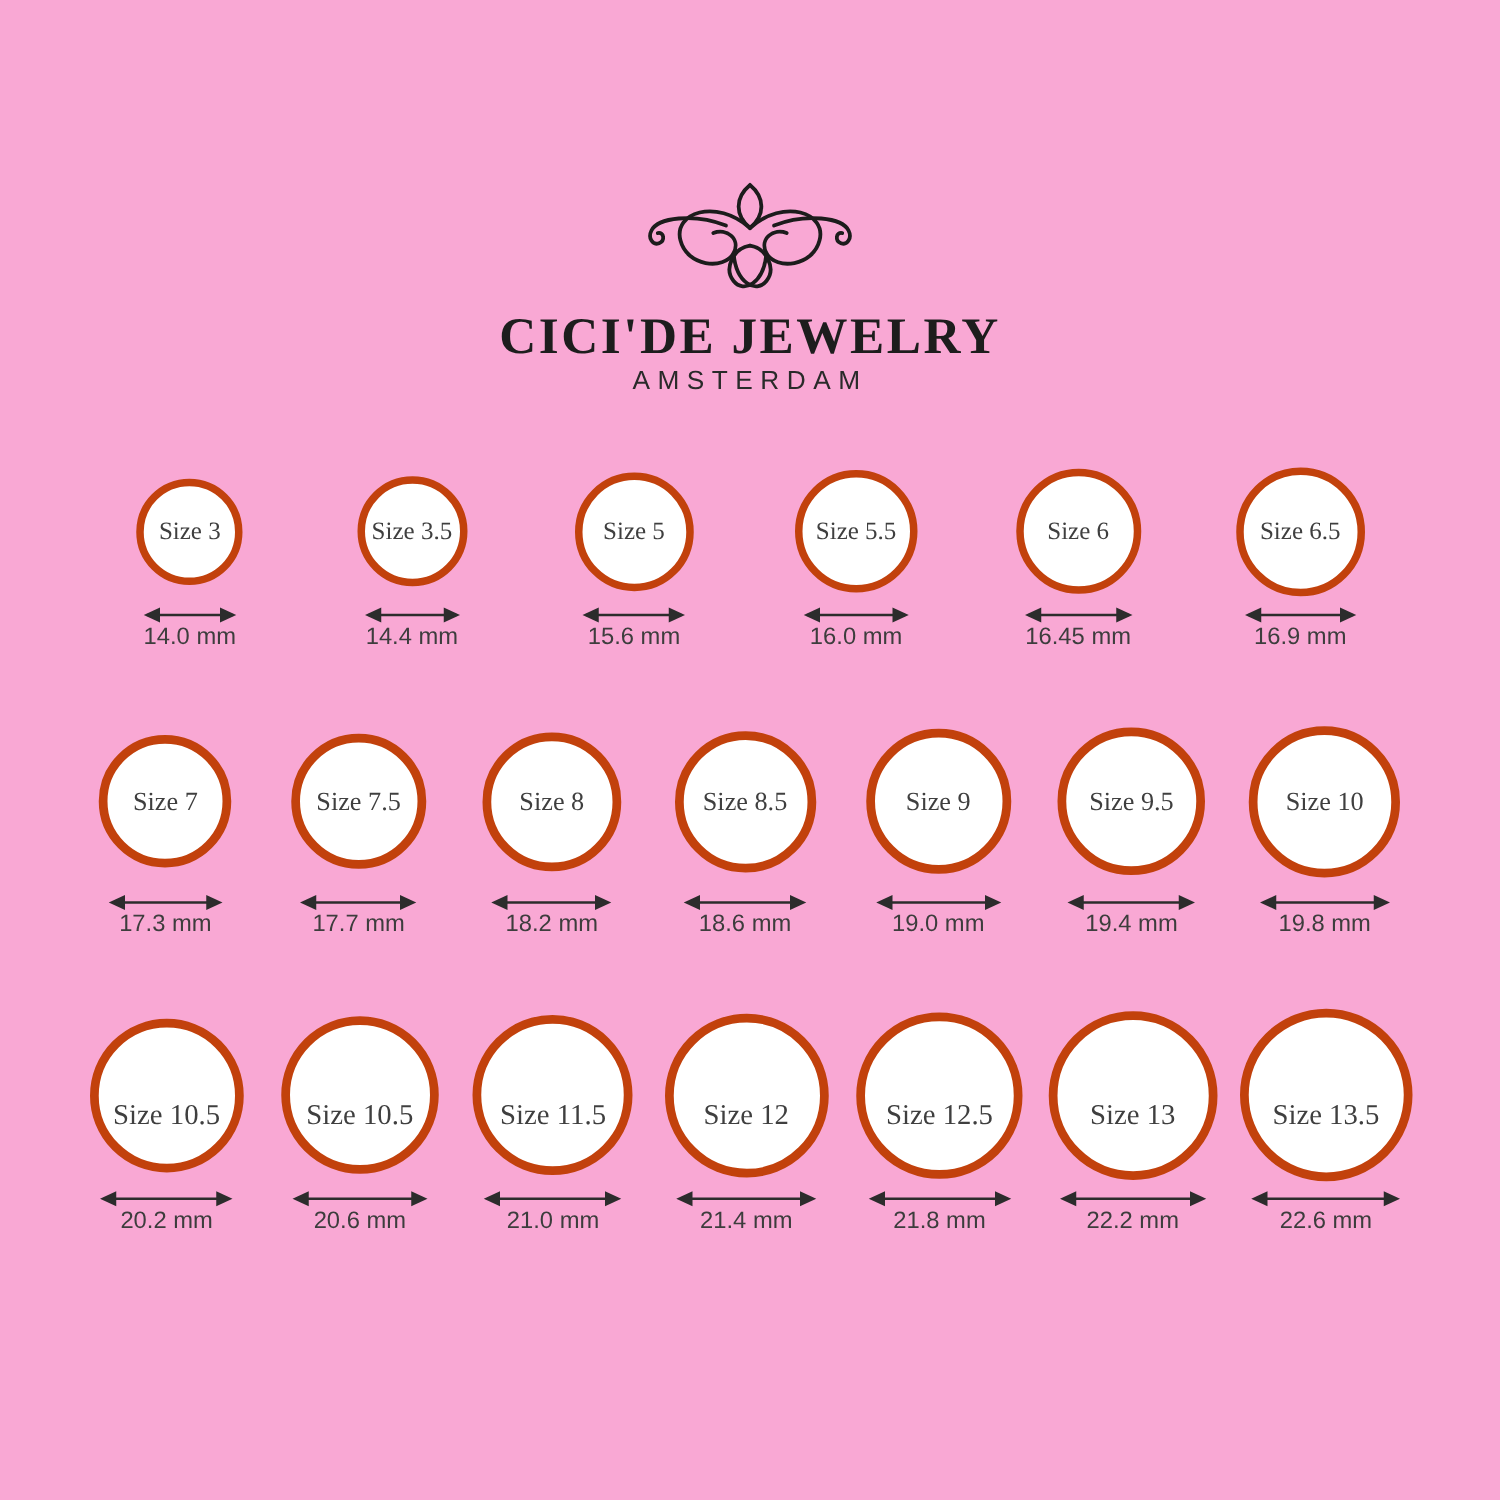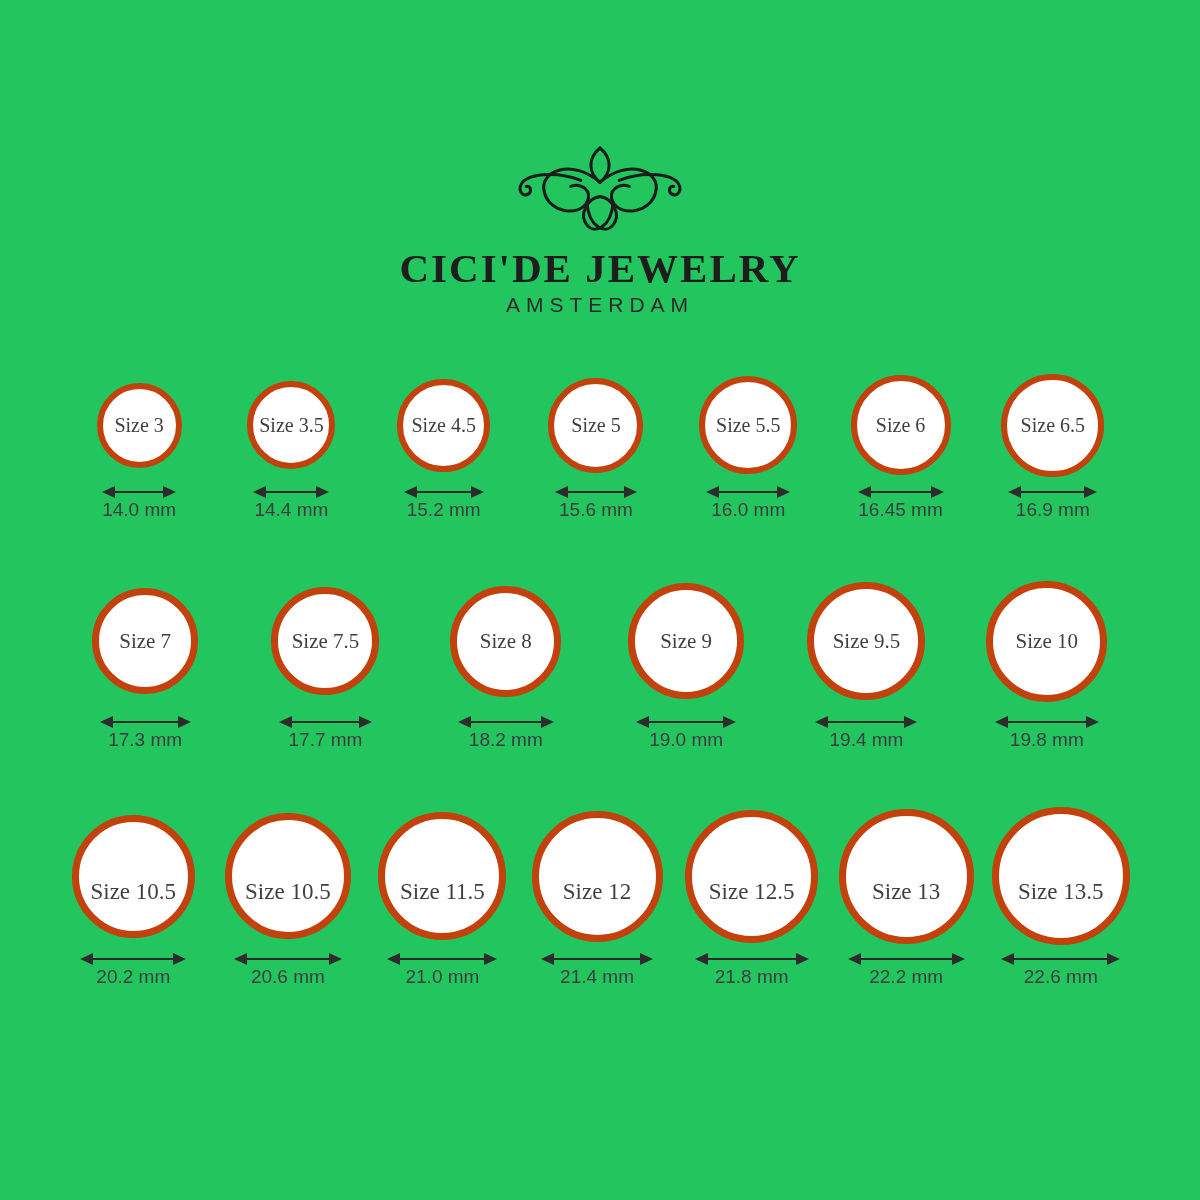--- a/index.html
+++ b/index.html
@@ -1,17 +1,17 @@
 <!DOCTYPE html>
 <html><head>
 <meta charset="utf-8">
 <style>
   html,body{margin:0;padding:0;background:#ffffff;}
   .page{
-    position:relative;width:1200px;height:1200px;background:#22c55e;overflow:hidden;
+    position:relative;width:1200px;height:1200px;background:#f9a8d4;overflow:hidden;
     font-family:"Liberation Sans",sans-serif;
   }
   
   .brand{position:absolute;top:146px;left:0;width:1200px;text-align:center;}
   .brand svg{display:block;margin:0 auto;}
   .brand-name{
     margin:6px 0 0 0;
     font-family:"Liberation Serif",serif;
     font-weight:600;
     font-size:41px;
@@ -123,33 +123,20 @@
         </div>
         <div class="arrow" style="width:76px;">
           <span class="head-left"></span>
           <span class="shaft"></span>
           <span class="head-right"></span>
         </div>
         <div class="mm-label">14.4 mm</div>
       </div>
       <div class="cell">
         <div class="ring-area">
-          <div class="ring" style="width:93px;height:93px;">
-            <span class="size-label">Size 4.5</span>
-          </div>
-        </div>
-        <div class="arrow" style="width:80px;">
-          <span class="head-left"></span>
-          <span class="shaft"></span>
-          <span class="head-right"></span>
-        </div>
-        <div class="mm-label">15.2 mm</div>
-      </div>
-      <div class="cell">
-        <div class="ring-area">
           <div class="ring" style="width:95px;height:95px;">
             <span class="size-label">Size 5</span>
           </div>
         </div>
         <div class="arrow" style="width:82px;">
           <span class="head-left"></span>
           <span class="shaft"></span>
           <span class="head-right"></span>
         </div>
         <div class="mm-label">15.6 mm</div>
@@ -229,20 +216,33 @@
         </div>
         <div class="arrow" style="width:96px;">
           <span class="head-left"></span>
           <span class="shaft"></span>
           <span class="head-right"></span>
         </div>
         <div class="mm-label">18.2 mm</div>
       </div>
       <div class="cell">
         <div class="ring-area">
+          <div class="ring" style="width:113px;height:113px;">
+            <span class="size-label">Size 8.5</span>
+          </div>
+        </div>
+        <div class="arrow" style="width:98px;">
+          <span class="head-left"></span>
+          <span class="shaft"></span>
+          <span class="head-right"></span>
+        </div>
+        <div class="mm-label">18.6 mm</div>
+      </div>
+      <div class="cell">
+        <div class="ring-area">
           <div class="ring" style="width:116px;height:116px;">
             <span class="size-label">Size 9</span>
           </div>
         </div>
         <div class="arrow" style="width:100px;">
           <span class="head-left"></span>
           <span class="shaft"></span>
           <span class="head-right"></span>
         </div>
         <div class="mm-label">19.0 mm</div>

